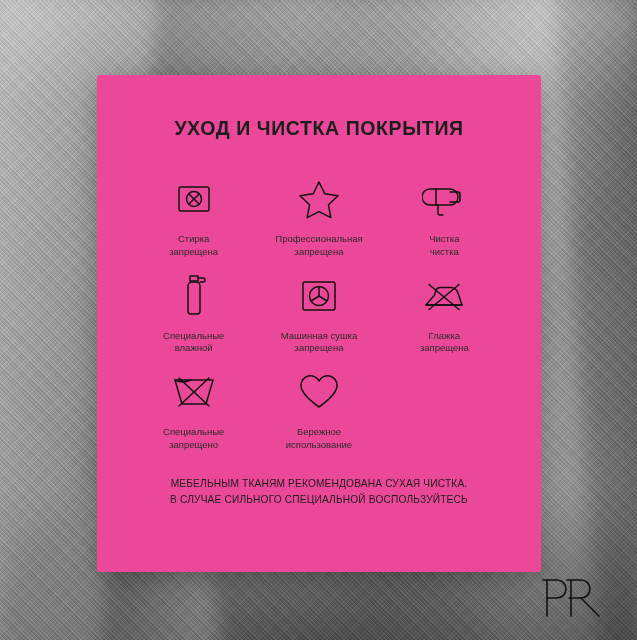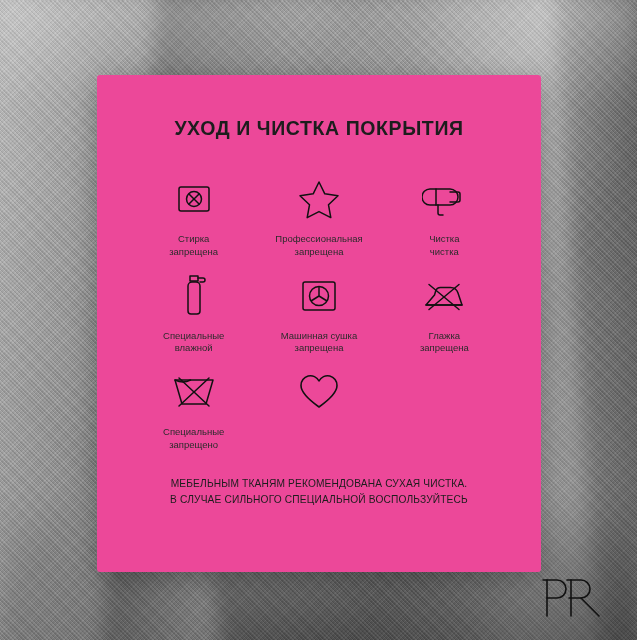--- a/index.html
+++ b/index.html
@@ -235,20 +235,24 @@
         </div>
       </div>
 
 
       <div class="cell">
         <div class="icon-box">
           <svg width="44" height="40" viewBox="0 0 44 40" fill="none" stroke="#111" stroke-width="1.6" stroke-linejoin="round">
             <path d="M22 35 C8 25 4 19 4 13.5 A9.5 9.5 0 0 1 22 9 A9.5 9.5 0 0 1 40 13.5 C40 19 36 25 22 35 z"></path>
           </svg>
         </div>
+        <div class="caption">
+          <span>Бережное</span><br>
+          <span>использование</span>
+        </div>
       </div>
 
     </div>
 
     <div class="footer">
       <span>МЕБЕЛЬНЫМ ТКАНЯМ РЕКОМЕНДОВАНА СУХАЯ ЧИСТКА.</span><br>
       <span>В СЛУЧАЕ СИЛЬНОГО СПЕЦИАЛЬНОЙ ВОСПОЛЬЗУЙТЕСЬ</span><br>
     </div>
 
   </div>

